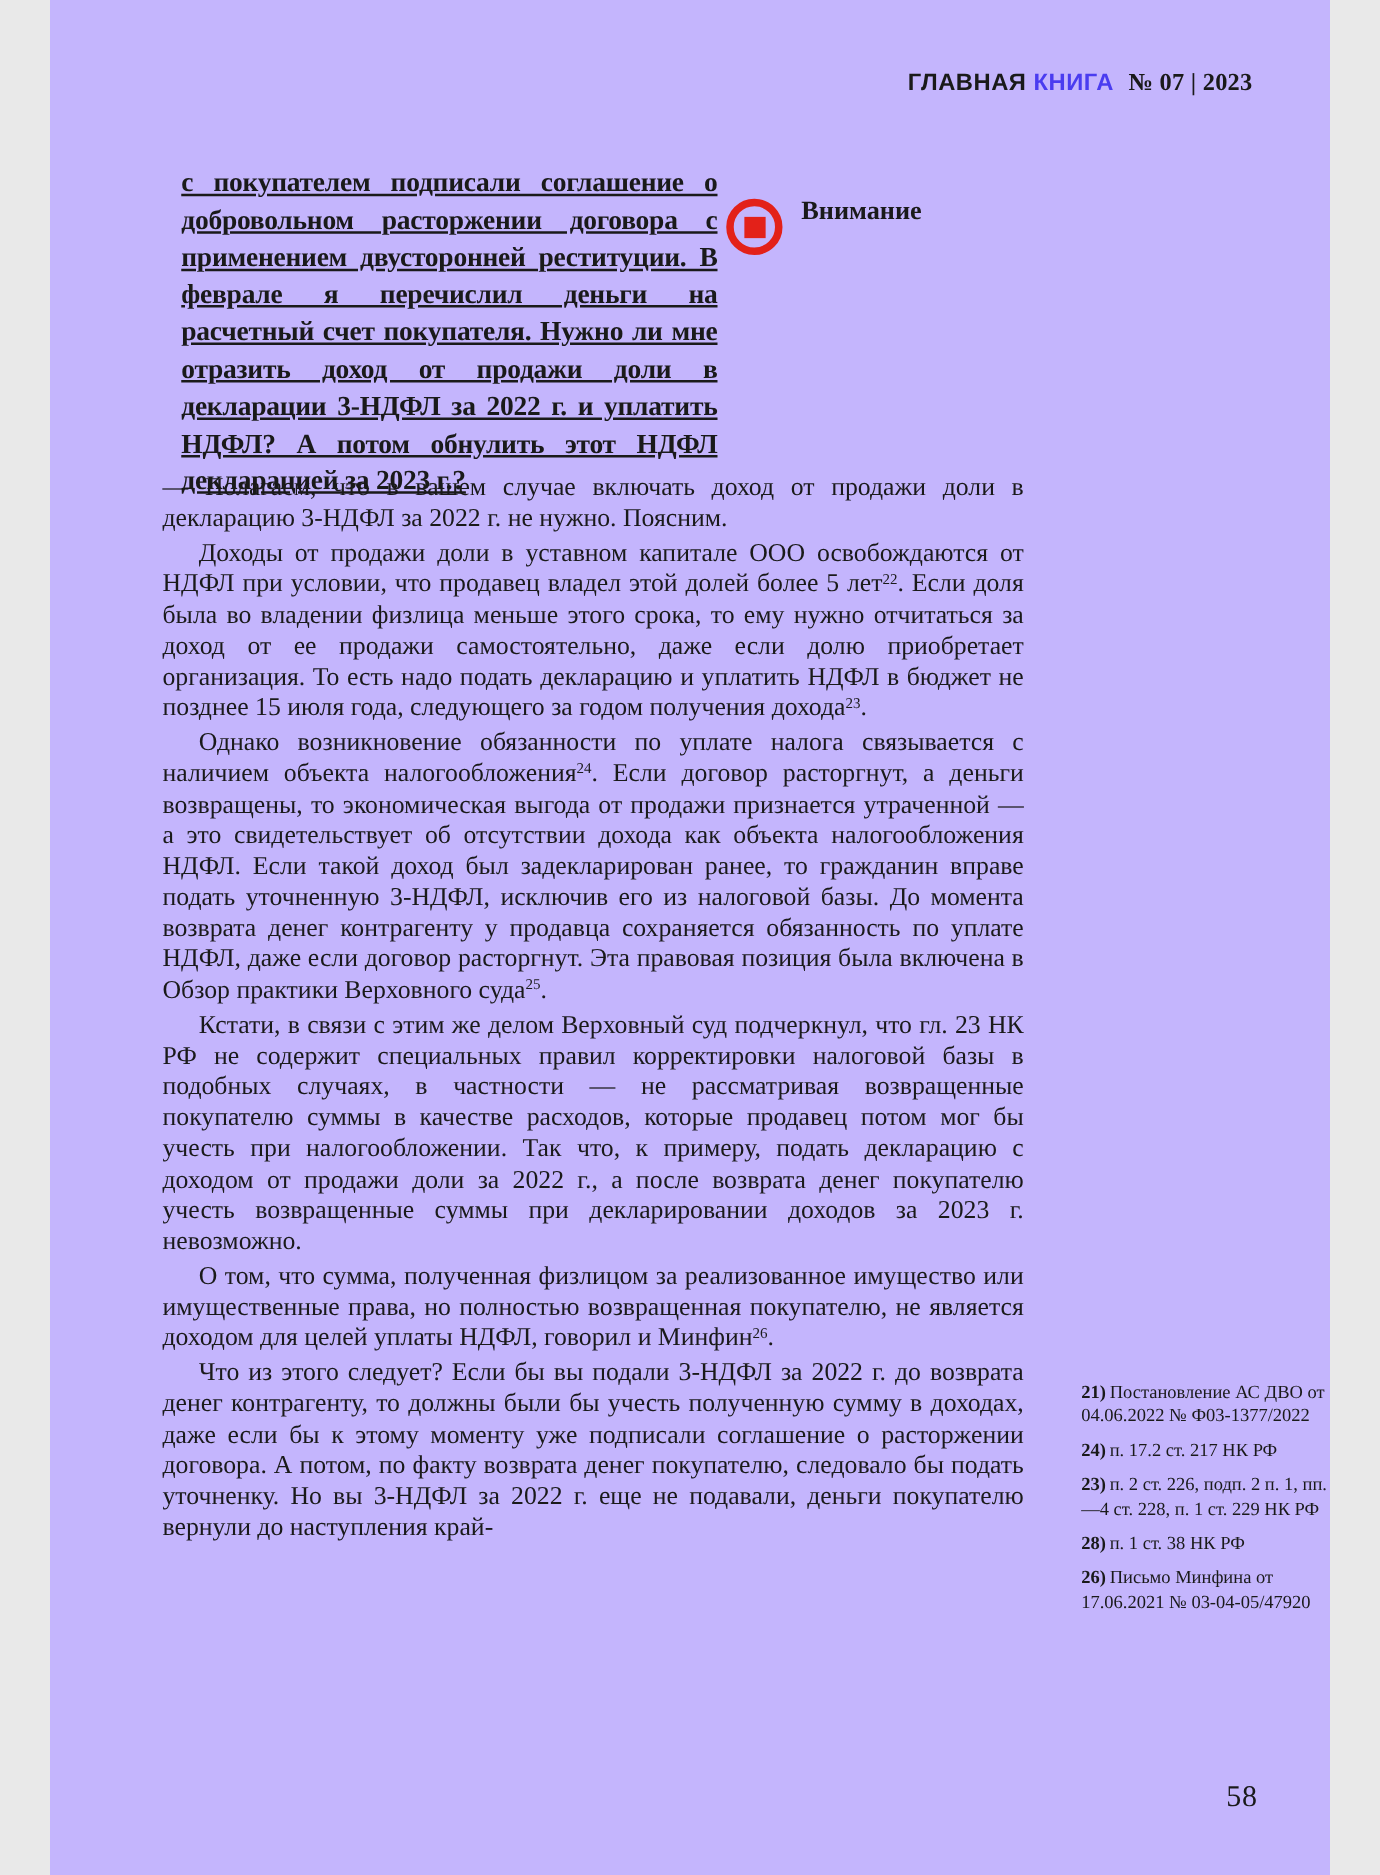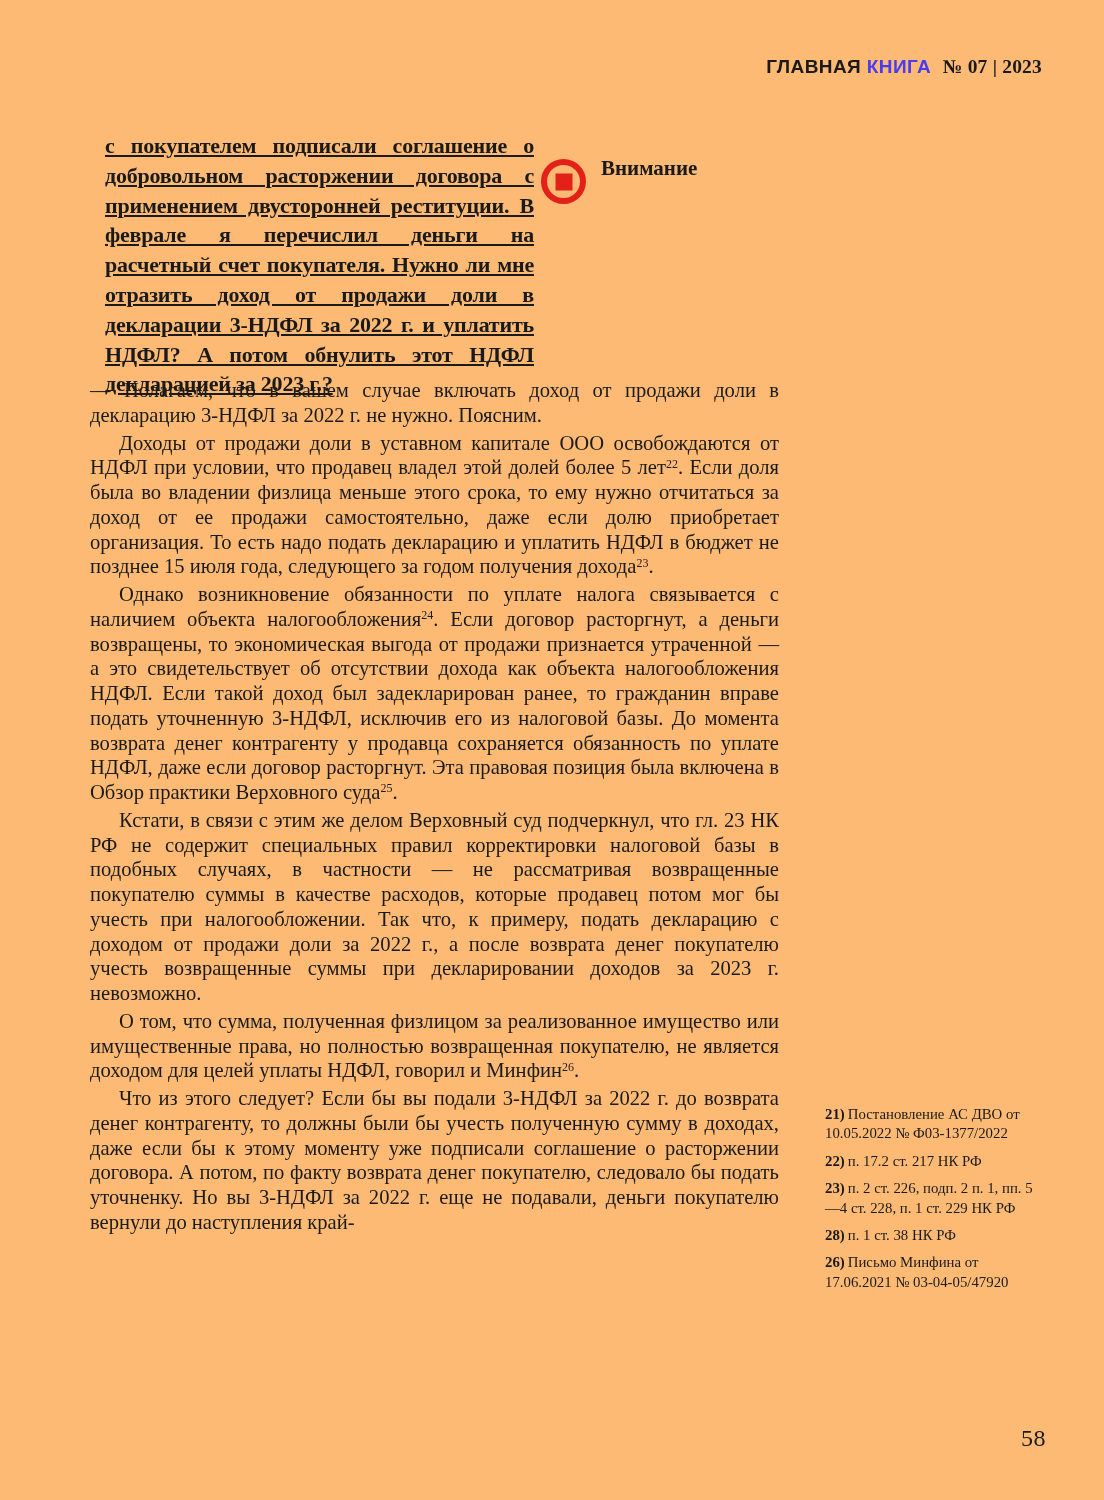--- a/index.html
+++ b/index.html
@@ -1,19 +1,19 @@
 <!DOCTYPE html>
 <html lang="ru"><head>
 <meta charset="utf-8">
 <style>
   html,body{margin:0;padding:0;background:#e9e9e9;}
   .page{
     position:relative;
-    width:1104px;height:1500px;
-    background:#fdba74;
+    width:1024px;height:1500px;
+    background:#c4b5fd;
     color:#1a1a1a;
     font-family:"Liberation Serif",serif;
     margin:0 auto;
     overflow:hidden;
   }
   
   .header{
     position:absolute;top:56px;right:62px;
     font-family:"Liberation Sans",sans-serif;
     font-weight:bold;font-size:19px;letter-spacing:.4px;
@@ -95,22 +95,22 @@
   <div class="main">
       <p class="no-indent">—  Полагаем, что в вашем случае включать доход от продажи доли в декларацию 3-НДФЛ за 2022 г. не нужно. Поясним.</p>
       <p>Доходы от продажи доли в уставном капитале ООО освобождаются от НДФЛ при условии, что продавец владел этой долей более 5 лет<sup>22</sup>. Если доля была во владении физлица меньше этого срока, то ему нужно отчитаться за доход от ее продажи самостоятельно, даже если долю приобретает организация. То есть надо подать декларацию и уплатить НДФЛ в бюджет не позднее 15 июля года, следующего за годом получения дохода<sup>23</sup>.</p>
       <p>Однако возникновение обязанности по уплате налога связывается с наличием объекта налогообложения<sup>24</sup>. Если договор расторгнут, а деньги возвращены, то экономическая выгода от продажи признается утраченной — а это свидетельствует об отсутствии дохода как объекта налогообложения НДФЛ. Если такой доход был задекларирован ранее, то гражданин вправе подать уточненную 3-НДФЛ, исключив его из налоговой базы. До момента возврата денег контрагенту у продавца сохраняется обязанность по уплате НДФЛ, даже если договор расторгнут. Эта правовая позиция была включена в Обзор практики Верховного суда<sup>25</sup>.</p>
       <p>Кстати, в связи с этим же делом Верховный суд подчеркнул, что гл. 23 НК РФ не содержит специальных правил корректировки налоговой базы в подобных случаях, в частности — не рассматривая возвращенные покупателю суммы в качестве расходов, которые продавец потом мог бы учесть при налогообложении. Так что, к примеру, подать декларацию с доходом от продажи доли за 2022 г., а после возврата денег покупателю учесть возвращенные суммы при декларировании доходов за 2023 г. невозможно.</p>
       <p>О том, что сумма, полученная физлицом за реализованное имущество или имущественные права, но полностью возвращенная покупателю, не является доходом для целей уплаты НДФЛ, говорил и Минфин<sup>26</sup>.</p>
       <p>Что из этого следует? Если бы вы подали 3-НДФЛ за 2022 г. до возврата денег контрагенту, то должны были бы учесть полученную сумму в доходах, даже если бы к этому моменту уже подписали соглашение о расторжении договора. А потом, по факту возврата денег покупателю, следовало бы подать уточненку. Но вы 3-НДФЛ за 2022 г. еще не подавали, деньги покупателю вернули до наступления край-</p>
     </div>
 
   <div class="footnotes">
-      <div class="fn"><b>21)</b><span>Постановление АС ДВО от 10.05.2022 № Ф03-1377/2022</span></div>
-      <div class="fn"><b>22)</b><span>п. 17.2 ст. 217 НК РФ</span></div>
+      <div class="fn"><b>21)</b><span>Постановление АС ДВО от 04.06.2022 № Ф03-1377/2022</span></div>
+      <div class="fn"><b>24)</b><span>п. 17.2 ст. 217 НК РФ</span></div>
       <div class="fn"><b>23)</b><span>п. 2 ст. 226, подп. 2 п. 1, пп. 5—4 ст. 228, п. 1 ст. 229 НК РФ</span></div>
       <div class="fn"><b>28)</b><span>п. 1 ст. 38 НК РФ</span></div>
       <div class="fn"><b>26)</b><span>Письмо Минфина от 17.06.2021 № 03-04-05/47920</span></div>
     </div>
 
   <div class="page-number">58</div>
 
 </div>
 
 </body></html>

